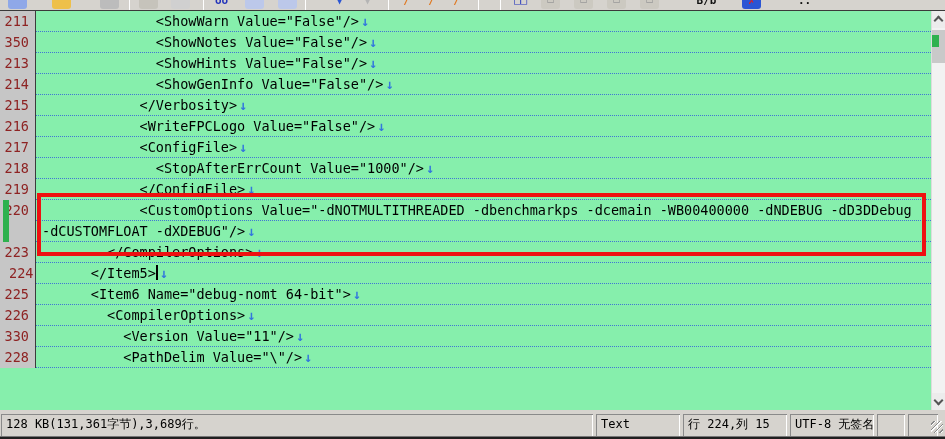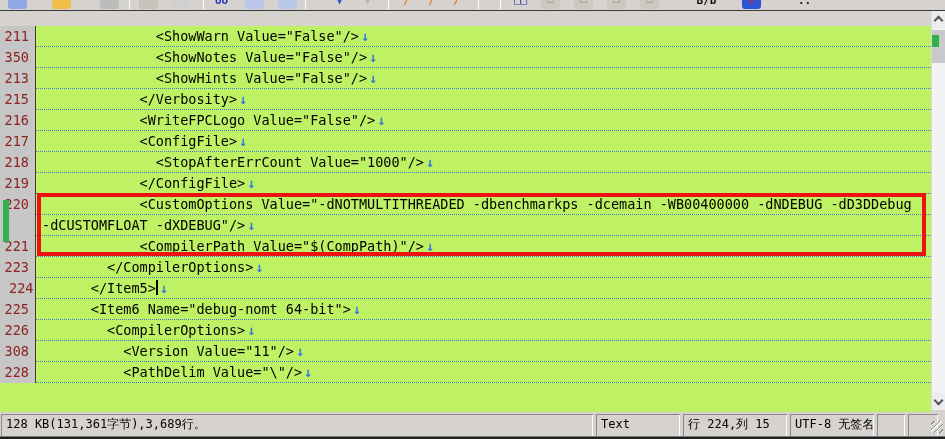--- a/index.html
+++ b/index.html
@@ -8,21 +8,21 @@
 
   
   .toolbar { position:absolute; left:0; top:0; width:810px; height:10px; background:#d6d3ce; overflow:hidden; }
   .tb-icon { position:absolute; top:-9px; width:19px; height:18px; border-radius:3px;
              display:flex; align-items:center; justify-content:center;
              font-size:11px; font-weight:bold; line-height:1; }
   .tb-sep { position:absolute; top:0; width:1px; height:10px; background:#9a9a9a; border-right:1px solid #ffffff; }
   .tb-border { position:absolute; left:0; top:10px; width:945px; height:1px; background:#3a3a3a; }
 
   
-  .editor { position:absolute; left:0; top:26px; width:931px; height:399px; background:#bef264; overflow:hidden; }
+  .editor { position:absolute; left:0; top:11px; width:931px; height:399px; background:#86efac; overflow:hidden; }
   .row  { display:flex; height:21px; }
   .gnum { flex:none; width:36px; background:#c6c6c6; border-right:1px solid #3c3c3c;
           color:#8e2323; text-align:right; padding-right:6px;
           font-size:13.5px; line-height:21px; }
   .code { flex:1; white-space:pre; overflow:hidden; padding-left:6px;
           border-bottom:1px dotted #4076d4;
           font-size:13.5px; line-height:20px; color:#000000; }
   .eol  { color:#3377dd; margin-left:2px; font-weight:bold; }
   .caret{ display:inline-block; width:2px; height:15px; background:#000; vertical-align:-2px; }
 
@@ -104,20 +104,24 @@
     </div>
     <div class="row">
       <span class="gnum" style="color: rgb(142, 35, 35); background: rgb(198, 198, 198);">350</span>
       <span class="code"><span>              &lt;ShowNotes Value="False"/&gt;</span><span class="eol" style="color: rgb(51, 119, 221);">↓</span></span>
     </div>
     <div class="row">
       <span class="gnum" style="color: rgb(142, 35, 35); background: rgb(198, 198, 198);">213</span>
       <span class="code"><span>              &lt;ShowHints Value="False"/&gt;</span><span class="eol" style="color: rgb(51, 119, 221);">↓</span></span>
     </div>
     <div class="row">
+      <span class="gnum" style="color: rgb(142, 35, 35); background: rgb(198, 198, 198);">214</span>
+      <span class="code"><span>              &lt;ShowGenInfo Value="False"/&gt;</span><span class="eol" style="color: rgb(51, 119, 221);">↓</span></span>
+    </div>
+    <div class="row">
       <span class="gnum" style="color: rgb(142, 35, 35); background: rgb(198, 198, 198);">215</span>
       <span class="code"><span>            &lt;/Verbosity&gt;</span><span class="eol" style="color: rgb(51, 119, 221);">↓</span></span>
     </div>
     <div class="row">
       <span class="gnum" style="color: rgb(142, 35, 35); background: rgb(198, 198, 198);">216</span>
       <span class="code"><span>            &lt;WriteFPCLogo Value="False"/&gt;</span><span class="eol" style="color: rgb(51, 119, 221);">↓</span></span>
     </div>
     <div class="row">
       <span class="gnum" style="color: rgb(142, 35, 35); background: rgb(198, 198, 198);">217</span>
       <span class="code"><span>            &lt;ConfigFile&gt;</span><span class="eol" style="color: rgb(51, 119, 221);">↓</span></span>
@@ -132,41 +136,37 @@
     </div>
     <div class="row">
       <span class="gnum" style="color: rgb(142, 35, 35); background: rgb(198, 198, 198);">220</span>
       <span class="code"><span>            &lt;CustomOptions Value="-dNOTMULTITHREADED -dbenchmarkps -dcemain -WB00400000 -dNDEBUG -dD3DDebug</span></span>
     </div>
     <div class="row">
       <span class="gnum" style="color: rgb(142, 35, 35); background: rgb(198, 198, 198);"></span>
       <span class="code"><span>-dCUSTOMFLOAT -dXDEBUG"/&gt;</span><span class="eol" style="color: rgb(51, 119, 221);">↓</span></span>
     </div>
     <div class="row">
-      <span class="gnum" style="color: rgb(142, 35, 35); background: rgb(198, 198, 198);">221</span>
-      <span class="code"><span>            &lt;CompilerPath Value="$(CompPath)"/&gt;</span><span class="eol" style="color: rgb(51, 119, 221);">↓</span></span>
-    </div>
-    <div class="row">
       <span class="gnum" style="color: rgb(142, 35, 35); background: rgb(198, 198, 198);">223</span>
       <span class="code"><span>        &lt;/CompilerOptions&gt;</span><span class="eol" style="color: rgb(51, 119, 221);">↓</span></span>
     </div>
     <div class="row">
       <span class="gnum" style="color: rgb(142, 35, 35); background: rgb(198, 198, 198); padding-left: 9px;">224</span>
       <span class="code"><span>      &lt;/Item5&gt;</span><span class="caret"></span><span class="eol" style="color: rgb(51, 119, 221);">↓</span></span>
     </div>
     <div class="row">
       <span class="gnum" style="color: rgb(142, 35, 35); background: rgb(198, 198, 198);">225</span>
       <span class="code"><span>      &lt;Item6 Name="debug-nomt 64-bit"&gt;</span><span class="eol" style="color: rgb(51, 119, 221);">↓</span></span>
     </div>
     <div class="row">
       <span class="gnum" style="color: rgb(142, 35, 35); background: rgb(198, 198, 198);">226</span>
       <span class="code"><span>        &lt;CompilerOptions&gt;</span><span class="eol" style="color: rgb(51, 119, 221);">↓</span></span>
     </div>
     <div class="row">
-      <span class="gnum" style="color: rgb(142, 35, 35); background: rgb(198, 198, 198);">308</span>
+      <span class="gnum" style="color: rgb(142, 35, 35); background: rgb(198, 198, 198);">330</span>
       <span class="code"><span>          &lt;Version Value="11"/&gt;</span><span class="eol" style="color: rgb(51, 119, 221);">↓</span></span>
     </div>
     <div class="row">
       <span class="gnum" style="color: rgb(142, 35, 35); background: rgb(198, 198, 198);">228</span>
       <span class="code"><span>          &lt;PathDelim Value="\"/&gt;</span><span class="eol" style="color: rgb(51, 119, 221);">↓</span></span>
     </div>
   </div>
 
 <div class="green-marker" style="background: rgb(46, 177, 78);"></div>
 <div class="red-box" style="border-color: rgb(238, 17, 17);"></div>

